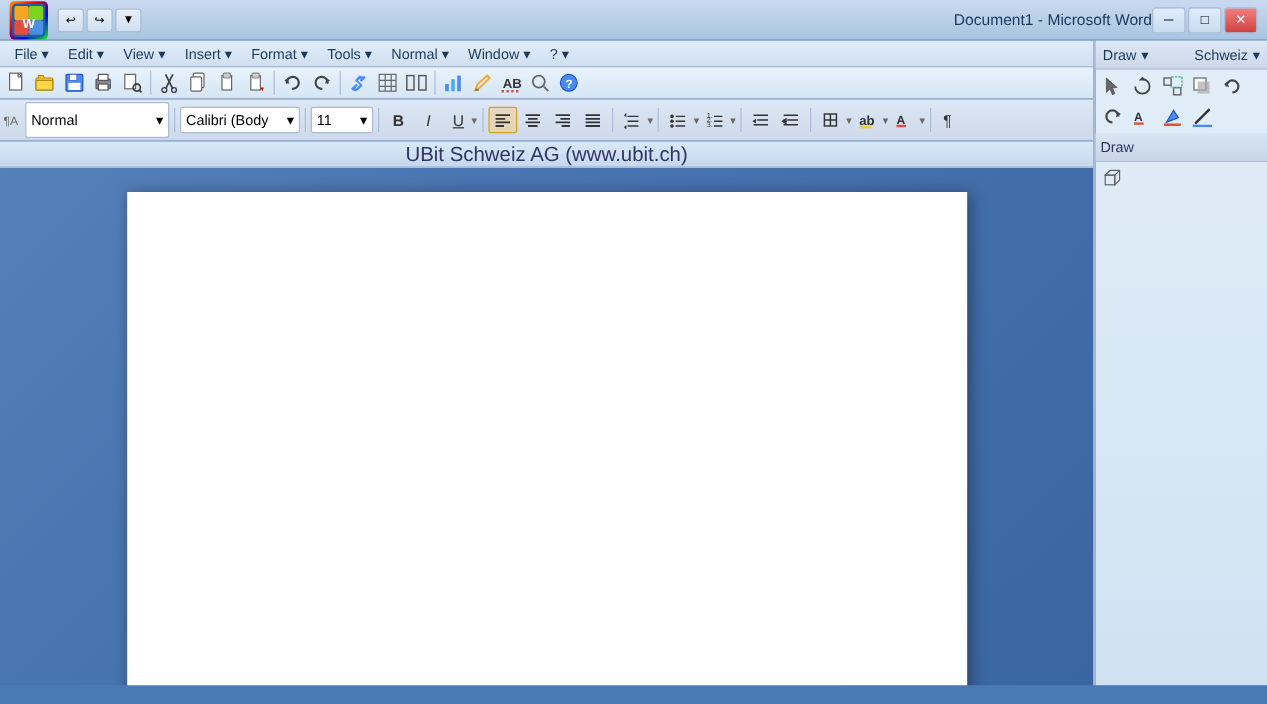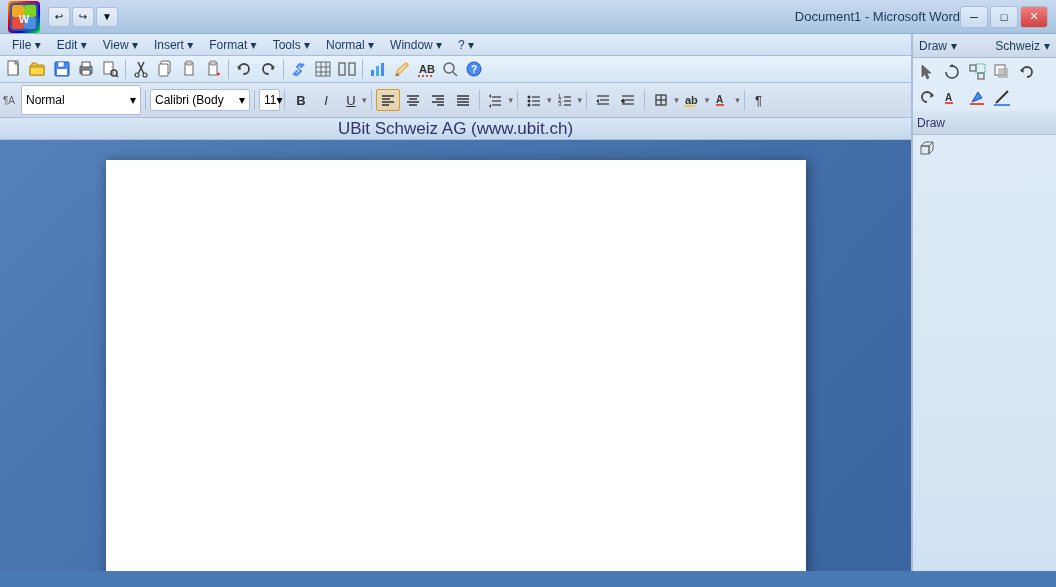--- a/index.html
+++ b/index.html
@@ -129,21 +129,21 @@
       width: 100px; height: 22px;
       background: white;
       border: 1px solid #aabcd8;
       border-radius: 2px;
       font-size: 12px;
       padding: 0 4px;
       cursor: pointer;
       display: flex; align-items: center; justify-content: space-between;
     }
     .size-dropdown {
-      width: 21px; height: 22px;
+      width: 52px; height: 22px;
       background: white;
       border: 1px solid #aabcd8;
       border-radius: 2px;
       font-size: 12px;
       padding: 0 4px;
       cursor: pointer;
       display: flex; align-items: center; justify-content: space-between;
     }
     .fmt-btn {
       width: 24px; height: 22px;

